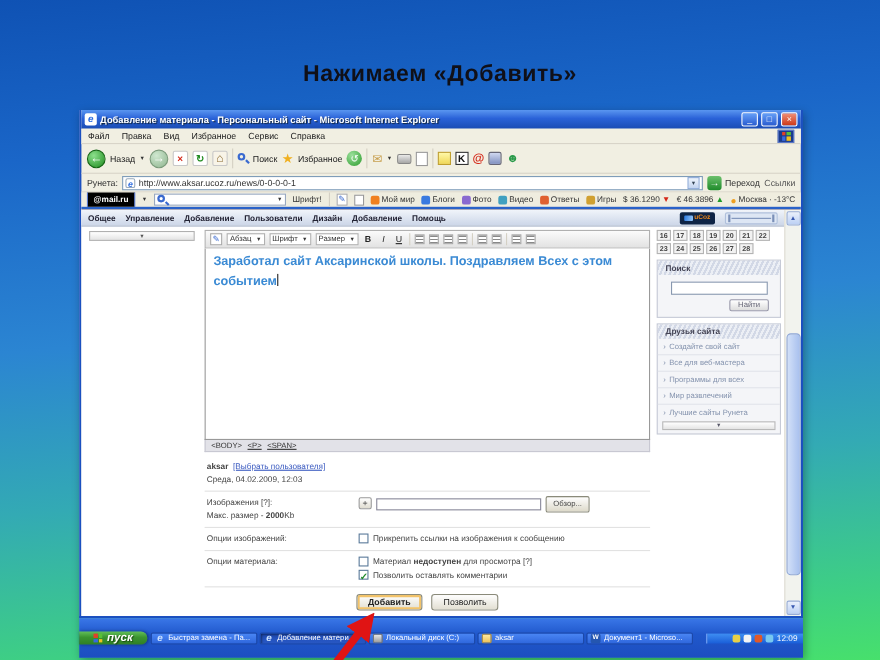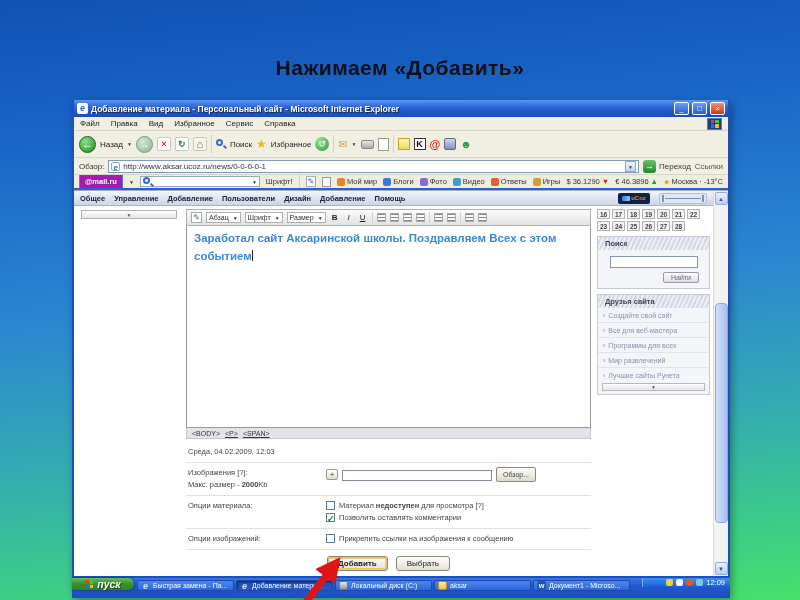--- a/index.html
+++ b/index.html
@@ -51,21 +51,21 @@
 
   .addr{height:17px;flex:none;display:flex;align-items:center;gap:4px;padding:0 5px;border-bottom:1px solid #d8d4c8;font-size:8px;color:#333}
   .addr-field{flex:1;height:13px;background:#fff;border:1px solid #7f9db9;display:flex;align-items:center;gap:3px;padding:0 2px;font-size:8px;overflow:hidden}
   .addr-field .ie-logo{width:9px;height:9px;font-size:8px;line-height:9px;border:1px solid #9ab}
   .addr-dd{margin-left:auto;width:11px;height:11px;background:linear-gradient(#eef4fc,#c2d4f0);border:1px solid #8aa8d8;font-size:5px;color:#345;text-align:center;line-height:10px}
   .go{display:flex;align-items:center;gap:3px;flex:none}
   .go-icon{width:13px;height:13px;background:linear-gradient(#6cc06c,#1e8a2a);border-radius:3px;color:#fff;font-size:9px;text-align:center;line-height:12px}
   .links-lbl{color:#555}
 
   .mailbar{height:15px;flex:none;display:flex;align-items:center;gap:6px;padding:0 5px;background:#efeddf;border-bottom:2px solid #2a62c8;font-size:7.5px;color:#333;white-space:nowrap;overflow:hidden}
-  .mailru-logo{background:#a21caf;color:#fff;border-radius:7px;padding:13px 5px;font-size:7.5px;font-weight:bold;border:1px solid #5a7ad0;flex:none}
+  .mailru-logo{background:#000000;color:#fff;border-radius:7px;padding:13px 5px;font-size:7.5px;font-weight:bold;border:1px solid #5a7ad0;flex:none}
   .mail-combo{width:120px;height:11px;background:#fff;border:1px solid #98a8c0;display:flex;align-items:center;gap:2px;padding:0 2px;flex:none}
   .mail-combo .caret-sm{margin-left:auto}
   .mi{display:flex;align-items:center;gap:2px}
   .dot{width:8px;height:8px;border-radius:2px;flex:none}
   .red{color:#d42818}.green{color:#1e9a2a}
   .sun{color:#f0a020;font-size:9px}
 
   
   .content{flex:1;display:flex;min-height:0;background:#fff;border-top:1px solid #aab}
   .page{flex:1;display:flex;flex-direction:column;min-width:0}
@@ -125,21 +125,21 @@
   .sc-thumb{width:13px;height:220px;flex:none;margin-top:98px;background:linear-gradient(90deg,#d2e0f8,#a8c0ee);border:1px solid #8ea6d6;border-radius:4px}
   .sc-btn.down{margin-top:auto}
 
   .statusbar{height:13px;flex:none;background:#f1efe2;border-top:1px solid #d4d0c4;display:flex;align-items:center;font-size:7.5px;color:#333;padding:0 4px;gap:5px}
   .st-seg{height:9px;border:1px solid #d8d4c8;border-radius:1px}
   .st-main{flex:1}
   .globe{width:9px;height:9px;border-radius:50%;background:radial-gradient(circle at 35% 30%,#8ad0f0,#1a70b8);border:1px solid #14548a;flex:none}
   .st-end{width:26px}
 
   
-  .taskbar{height:20px;flex:none;display:flex;align-items:flex-start;background:linear-gradient(#3a77e8,#2058cc 40%,#1c4ec0)}
+  .taskbar{height:36px;flex:none;display:flex;align-items:center;background:linear-gradient(#3a77e8,#2058cc 40%,#1c4ec0)}
   .start{width:62px;flex:none;background:linear-gradient(#63c05a,#3a9430 45%,#2f7f26);border-radius:0 9px 9px 0;color:#fff;font-weight:bold;font-style:italic;font-size:10.5px;display:flex;align-items:center;justify-content:center;gap:4px;box-shadow:1px 0 3px rgba(0,0,0,.45);text-shadow:1px 1px 1px #1a4a14}
   .tasks{flex:1;display:flex;align-items:stretch;gap:2px;padding:2px 3px;min-width:0}
   .task{flex:1;max-width:97px;background:linear-gradient(#4a86f4,#2e66dc);border:1px solid #1c48a8;border-radius:2px;display:flex;align-items:center;gap:3px;padding:0 3px;color:#fff;font-size:7px;overflow:hidden;white-space:nowrap}
   .task.active{background:linear-gradient(#1c48b0,#2a5ac8);box-shadow:inset 1px 1px 2px rgba(0,0,0,.45)}
   .ti{flex:none;width:9px;height:9px;border-radius:2px;display:flex;align-items:center;justify-content:center;font-size:7px;font-weight:bold}
   .ti.ie{color:#cfe4ff;font-style:italic;background:transparent;font-size:9px}
   .ti.disk{background:linear-gradient(#e8e8e8,#9a9a9a);border:1px solid #777}
   .ti.folder{background:linear-gradient(#ffe9a0,#edc25a);border:1px solid #b8923a}
   .ti.word{background:#2456b0;color:#fff;font-size:6px}
   .tray{width:88px;flex:none;margin-left:2px;background:linear-gradient(#3e8ef2,#1a5ed8);border-left:1px solid #79a8f8;display:flex;align-items:center;justify-content:flex-end;gap:3px;padding:0 5px;color:#fff;font-size:7.5px}
@@ -205,21 +205,21 @@
         <span class="pagei"></span>
         <span class="vsep"></span>
         <span class="note"></span>
         <span class="kicon">K</span>
         <span class="aticon">@</span>
         <span class="movie"></span>
         <span class="msgr">☻</span>
       </div>
 
       <div class="addr">
-        <span>Обзор:</span>
+        <span>Рунета:</span>
         <span class="addr-field">
           <span class="ie-logo">e</span>
           <span>http://www.aksar.ucoz.ru/news/0-0-0-0-1</span>
           <span class="addr-dd">▼</span>
         </span>
         <span class="go">
           <span class="go-icon">→</span>
           <span>Переход</span>
         </span>
         <span class="links-lbl">Ссылки</span>
@@ -335,50 +335,51 @@
 
               <div class="tagbar">
                 <span>&lt;BODY&gt;</span>
                 <span class="lnk">&lt;P&gt;</span>
                 <span class="lnk">&lt;SPAN&gt;</span>
               </div>
 
               <div class="form">
                 <div class="frow first">
                   <div class="fval">
+                    <div><b>aksar</b>&nbsp;&nbsp;<span class="ulink">[Выбрать пользователя]</span></div>
                     <div>Среда, 04.02.2009, 12:03</div>
                   </div>
                 </div>
 
                 <div class="frow">
                   <div class="flabel">
                     <div>Изображения [?]:</div>
                     <div><span>Макс. размер - </span><b>2000</b><span>Kb</span></div>
                   </div>
                   <div class="fval">
                     <span class="plusbtn">+</span><span class="fileinput"></span><span class="smbtn">Обзор...</span>
                   </div>
+                </div>
+
+                <div class="frow">
+                  <div class="flabel">Опции изображений:</div>
+                  <div class="fval"><span class="cb"></span><span>Прикрепить ссылки на изображения к сообщению</span></div>
                 </div>
 
                 <div class="frow">
                   <div class="flabel">Опции материала:</div>
                   <div class="fval">
                     <div><span class="cb"></span><span><span>Материал </span><b>недоступен</b><span> для просмотра [?]</span></span></div>
                     <div><span class="cb checked"><i></i></span><span>Позволить оставлять комментарии</span></div>
                   </div>
                 </div>
 
-                <div class="frow">
-                  <div class="flabel">Опции изображений:</div>
-                  <div class="fval"><span class="cb"></span><span>Прикрепить ссылки на изображения к сообщению</span></div>
-                </div>
-
                 <div class="btnrow">
                   <span class="btn primary">Добавить</span>
-                  <span class="btn">Выбрать</span>
+                  <span class="btn">Позволить</span>
                 </div>
               </div>
             </div>
 
             <div class="sidebar">
               <div class="cal">
                 <div class="cal-row">
                   <span class="cal-cell">16</span>
                   <span class="cal-cell">17</span>
                   <span class="cal-cell">18</span>

